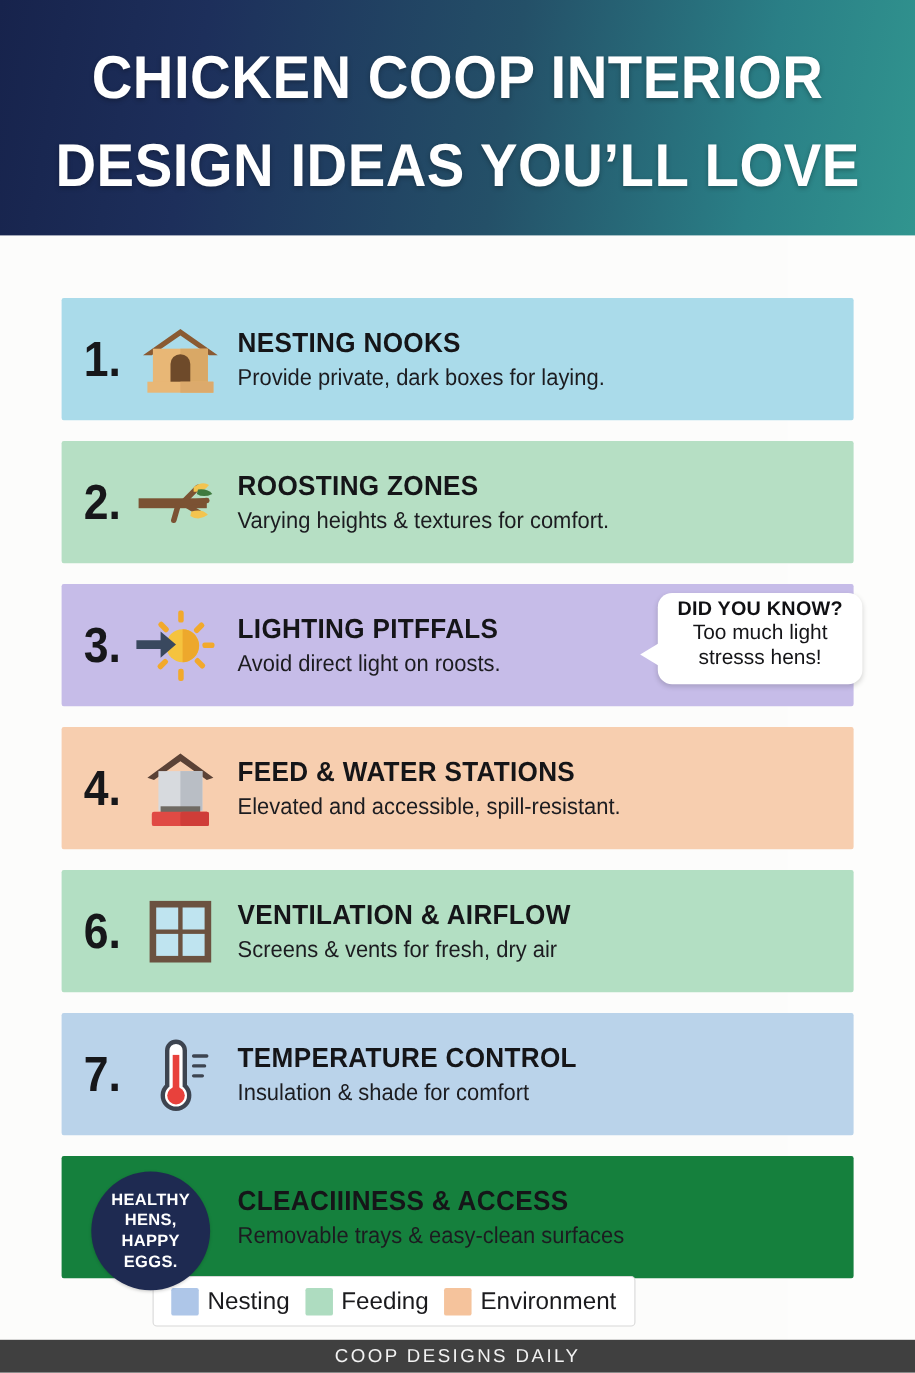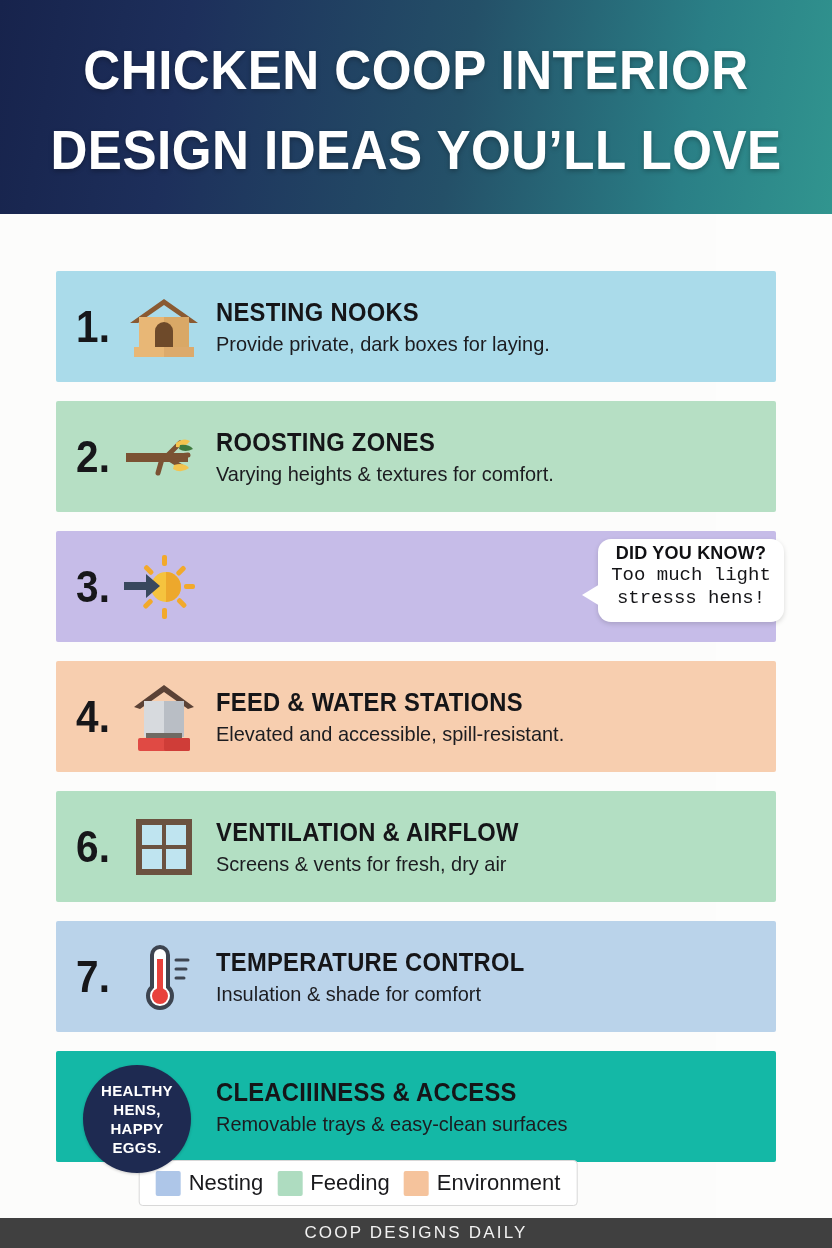--- a/index.html
+++ b/index.html
@@ -102,21 +102,21 @@
     border-top:11px solid transparent;
     border-bottom:11px solid transparent;
     border-right:18px solid #ffffff;
   }
   .bubble-title{
     font-family:"Liberation Sans Narrow","Liberation Sans",sans-serif;
     font-weight:bold;font-size:18px;color:#101013;
     letter-spacing:.2px;
   }
   .bubble-line{
-    font-family:Liberation Mono, monospace;
+    font-family:Liberation Sans, sans-serif;
     font-size:19px;color:#151518;line-height:23px;
   }
 
   
   .badge{
     position:absolute;
     left:27px;top:14px;
     width:108px;height:108px;
     border-radius:50%;
     background:#1e2a51;
@@ -228,20 +228,24 @@
             <rect x="57" y="20" width="5" height="11" rx="2" transform="rotate(45 59 25)"></rect>
             <rect x="24" y="53" width="5" height="11" rx="2" transform="rotate(45 26 58)"></rect>
             <rect x="57" y="53" width="5" height="11" rx="2" transform="rotate(-45 59 58)"></rect>
             <rect x="24" y="20" width="5" height="11" rx="2" transform="rotate(-45 26 25)"></rect>
           </g>
           <circle cx="44" cy="42" r="15" fill="#f5c33e"></circle>
           <path d="M44 27 a15 15 0 0 1 0 30 Z" fill="#eda82c"></path>
           <path d="M2 37 h22 v-8 l14 12 -14 12 v-8 h-22 Z" fill="#39485e"></path>
         </svg>
       </div>
+      <div class="row-text">
+        <div class="row-title">LIGHTING PITFFALS</div>
+        <div class="row-sub">Avoid direct light on roosts.</div>
+      </div>
       <div class="bubble">
         <div class="bubble-title">DID YOU KNOW?</div>
         <div class="bubble-line">Too much light</div>
         <div class="bubble-line">stresss hens!</div>
       </div>
     </div>
 
     <div class="row" style="background:#f7ceaf;">
       <div class="row-num">4.</div>
       <div class="row-icon">
@@ -290,21 +294,21 @@
             <line x1="54" y1="43" x2="62" y2="43"></line>
           </g>
         </svg>
       </div>
       <div class="row-text">
         <div class="row-title">TEMPERATURE CONTROL</div>
         <div class="row-sub">Insulation &amp; shade for comfort</div>
       </div>
     </div>
 
-    <div class="row row-last" style="background:#14b8a6;">
+    <div class="row row-last" style="background:#15803d;">
       <div class="badge">
         <div class="badge-text">
           <div>HEALTHY</div>
           <div>HENS, HAPPY</div>
           <div>EGGS.</div>
         </div>
       </div>
       <div class="row-text">
         <div class="row-title">CLEACIIINESS &amp; ACCESS</div>
         <div class="row-sub">Removable trays &amp; easy-clean surfaces</div>

